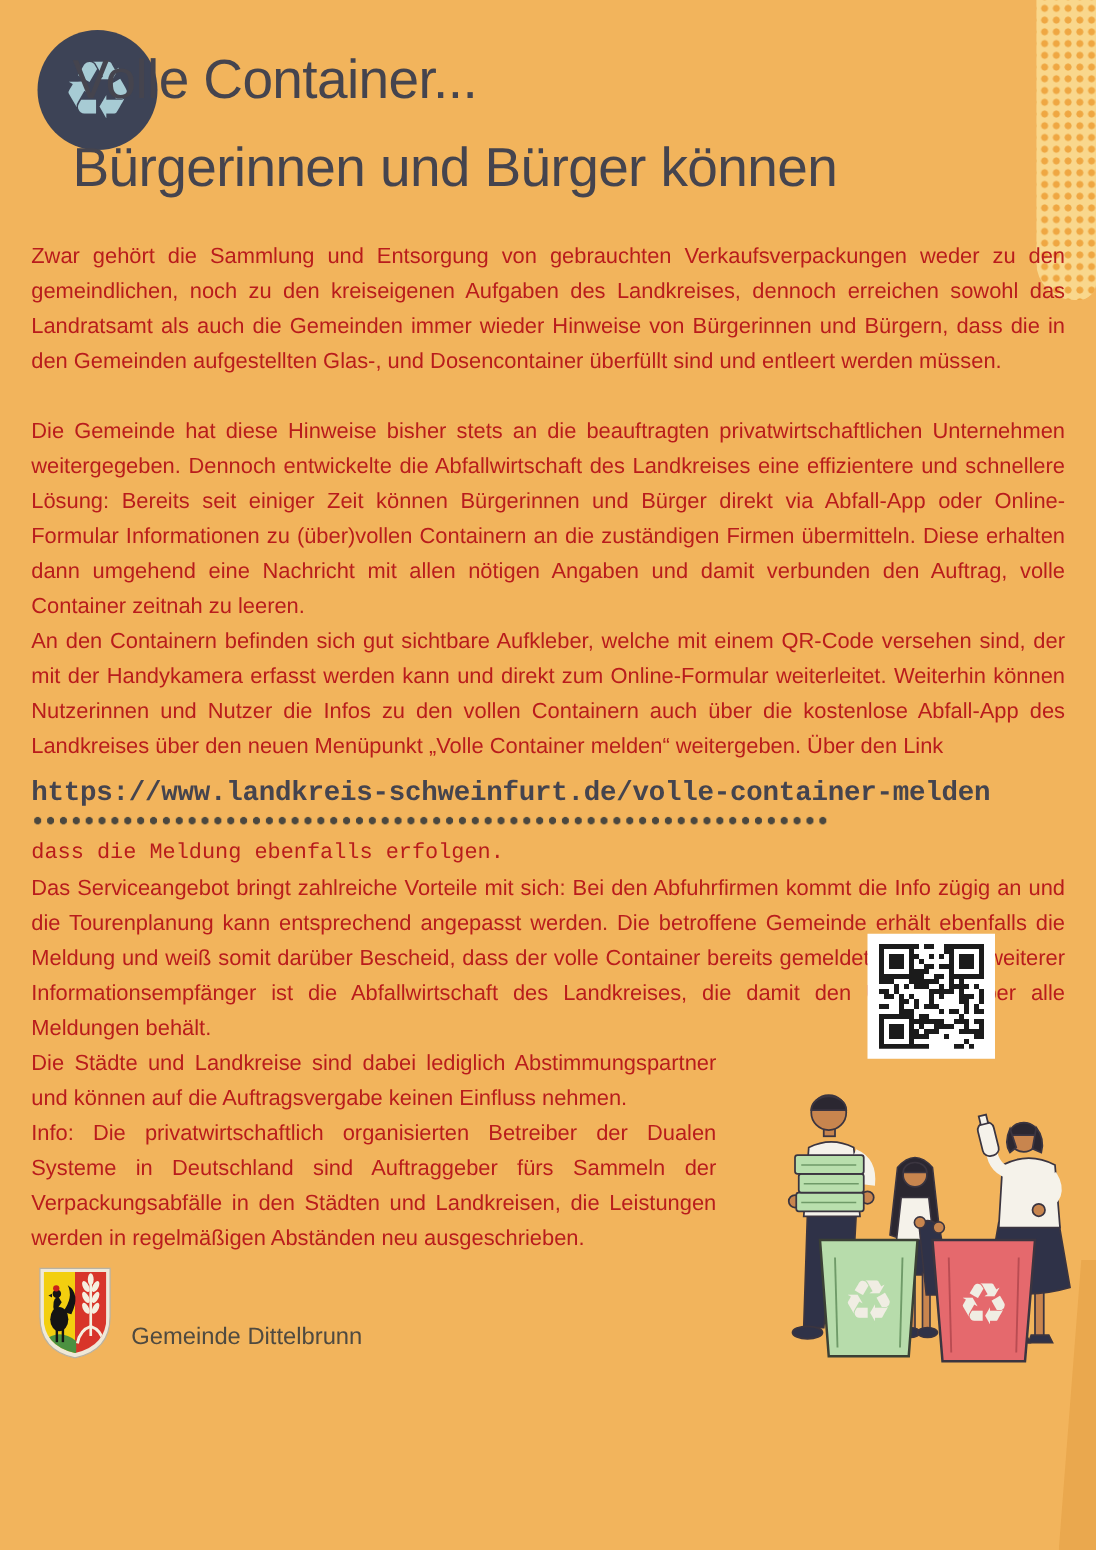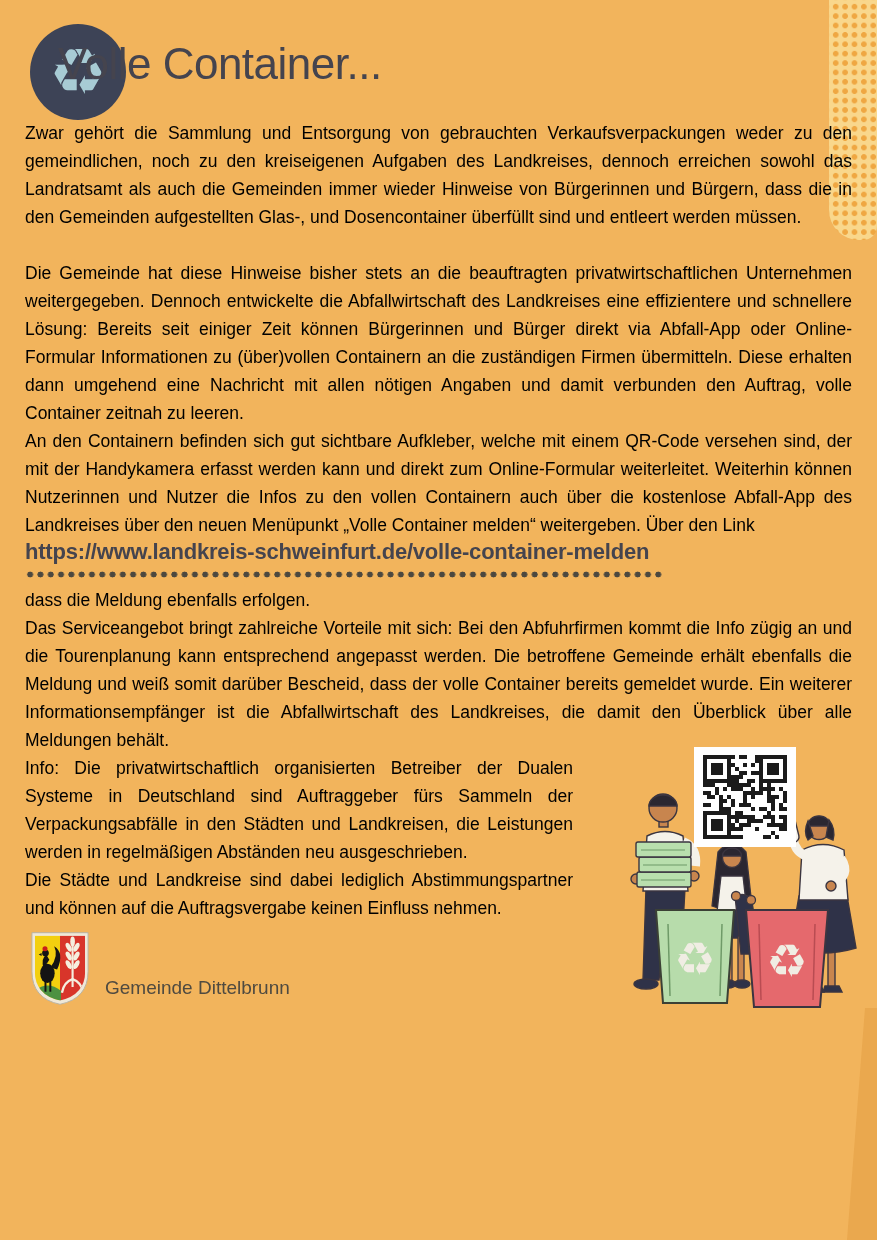--- a/index.html
+++ b/index.html
@@ -52,25 +52,25 @@
   .content {
     position:relative;
     padding:0 25px;
     margin-top:20px;
   }
 
   .para {
     font-size:17.5px;
     line-height:28px;
     text-align:justify;
-    color:#000000;
+    color:#b91c1c;
   }
   .para.gap-after { margin-bottom:28px; }
 
-  .link-block { margin-top:0; }
+  .link-block { margin-top:12px;font-family:Liberation Mono, monospace; }
   .link {
     display:inline-block;
     font-size:22px;
     font-weight:700;
     letter-spacing:-0.2px;
     color:#45444e;
     text-decoration:none;
   }
   .dotline {
     width:640px; height:9px;
@@ -121,20 +121,21 @@
 
   <div class="logo">
     <svg viewBox="0 0 100 100">
       <circle cx="50" cy="50" r="48" fill="#3d4356"></circle>
       <text x="50" y="72" font-size="64" text-anchor="middle" fill="#a7cbd4" font-family="DejaVu Sans, sans-serif">♻</text>
     </svg>
   </div>
 
   <h1 class="title">
     <div>Volle Container...</div>
+    <div>Bürgerinnen und Bürger können</div>
   </h1>
 
   <div class="content">
 
     <p class="para gap-after">Zwar gehört die Sammlung und Entsorgung von gebrauchten Verkaufsverpackungen weder zu den gemeindlichen, noch zu den kreiseigenen Aufgaben des Landkreises, dennoch erreichen sowohl das Landratsamt als auch die Gemeinden immer wieder Hinweise von Bürgerinnen und Bürgern, dass die in den Gemeinden aufgestellten Glas-, und Dosencontainer überfüllt sind und entleert werden müssen.</p>
     <p class="para">Die Gemeinde hat diese Hinweise bisher stets an die beauftragten privatwirtschaftlichen Unternehmen weitergegeben. Dennoch entwickelte die Abfallwirtschaft des Landkreises eine effizientere und schnellere Lösung: Bereits seit einiger Zeit können Bürgerinnen und Bürger direkt via Abfall-App oder Online-Formular Informationen zu (über)vollen Containern an die zuständigen Firmen übermitteln. Diese erhalten dann umgehend eine Nachricht mit allen nötigen Angaben und damit verbunden den Auftrag, volle Container zeitnah zu leeren.</p>
     <p class="para">An den Containern befinden sich gut sichtbare Aufkleber, welche mit einem QR-Code versehen sind, der mit der Handykamera erfasst werden kann und direkt zum Online-Formular weiterleitet. Weiterhin können Nutzerinnen und Nutzer die Infos zu den vollen Containern auch über die kostenlose Abfall-App des Landkreises über den neuen Menüpunkt „Volle Container melden“ weitergeben. Über den Link</p>
 
     <div class="link-block">
       <a class="link" href="#">https://www.landkreis-schweinfurt.de/volle-container-melden</a>
@@ -210,22 +211,22 @@
           <line x1="133" y1="140" x2="131" y2="212" stroke="#6f9a68" stroke-width="1.5"></line>
           <text x="106" y="191" font-size="46" text-anchor="middle" fill="#f0ede3" font-family="DejaVu Sans, sans-serif">♻</text>
           <path d="M157,126 h82 l-8,97 h-66 z" fill="#e5696d" stroke="#3b3540" stroke-width="2"></path>
           <line x1="170" y1="140" x2="172" y2="216" stroke="#b94c52" stroke-width="1.5"></line>
           <line x1="226" y1="140" x2="224" y2="216" stroke="#b94c52" stroke-width="1.5"></line>
           <text x="198" y="193" font-size="46" text-anchor="middle" fill="#f0ede3" font-family="DejaVu Sans, sans-serif">♻</text>
         </g>
       </svg>
     </div>
 
+    <p class="para">Die Städte und Landkreise sind dabei lediglich Abstimmungspartner und können auf die Auftragsvergabe keinen Einfluss nehmen.</p>
     <p class="para">Info: Die privatwirtschaftlich organisierten Betreiber der Dualen Systeme in Deutschland sind Auftraggeber fürs Sammeln der Verpackungsabfälle in den Städten und Landkreisen, die Leistungen werden in regelmäßigen Abständen neu ausgeschrieben.</p>
-    <p class="para">Die Städte und Landkreise sind dabei lediglich Abstimmungspartner und können auf die Auftragsvergabe keinen Einfluss nehmen.</p>
 
     <div class="footer">
       <div class="coat">
         <svg viewBox="0 0 62 78">
           <defs>
             <clipPath id="shieldClip">
               <path d="M5,5 H57 V42 Q57,66 31,72 Q5,66 5,42 Z"></path>
             </clipPath>
           </defs>
           <path d="M2,2 H60 V42 Q60,70 31,76 Q2,70 2,42 Z" fill="#efe8d8" stroke="#b9b2a2"></path>

